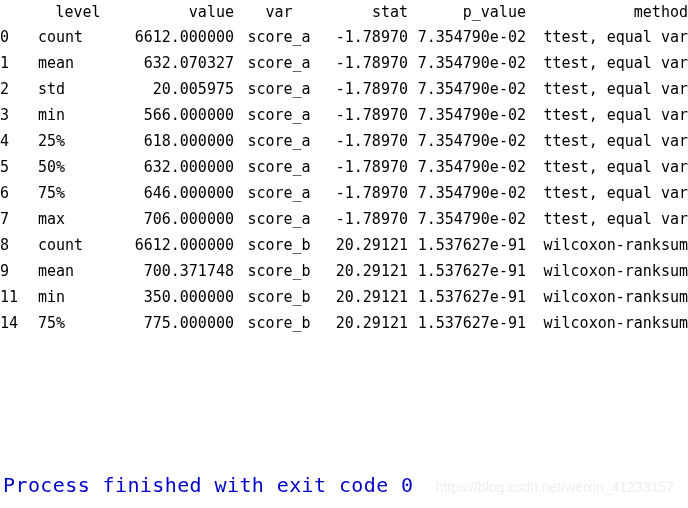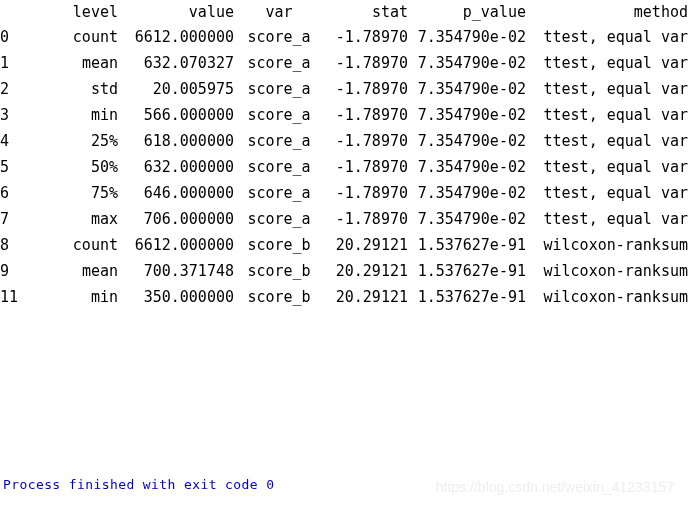--- a/index.html
+++ b/index.html
@@ -35,37 +35,37 @@
     margin: 0;
     height: 26px;
     line-height: 26px;
     font-weight: normal;
     white-space: pre;
     vertical-align: middle;
   }
 
   
   .col-index  { width: 38px;  text-align: left;  padding-left: 4px; }
-  .col-level  { width: 80px;  text-align: right; }
+  .col-level  { width: 80px;  }
   .col-value  { width: 116px; text-align: right; }
   .col-var    { width: 90px;  text-align: center; }
   .col-stat   { width: 84px;  text-align: right; }
   .col-pvalue { width: 118px; text-align: right; }
   .col-method { width: 162px; text-align: right; }
 
   .df-table thead th { height: 24px; line-height: 24px; }
 
   .pad-r { padding-right: 15px; }
 
   #process-line {
     position: absolute;
     left: 3px;
     top: 474px;
     font-family: "DejaVu Sans Mono", "Liberation Mono", monospace;
-    font-size: 13px;
+    font-size: 20px;
     line-height: 22px;
     letter-spacing: 0.4px;
     white-space: pre;
   }
 
   #watermark {
     position: absolute;
     right: 14px;
     top: 478px;
     font-family: "Liberation Sans", sans-serif;
@@ -185,19 +185,28 @@
         </tr>
         <tr>
           <td class="col-index">11</td>
           <td class="col-level pad-r">min</td>
           <td class="col-value pad-r">350.000000</td>
           <td class="col-var pad-r">score_b</td>
           <td class="col-stat pad-r">20.29121</td>
           <td class="col-pvalue pad-r">1.537627e-91</td>
           <td class="col-method pad-r">wilcoxon-ranksum</td>
         </tr>
+        <tr>
+          <td class="col-index">14</td>
+          <td class="col-level pad-r">75%</td>
+          <td class="col-value pad-r">775.000000</td>
+          <td class="col-var pad-r">score_b</td>
+          <td class="col-stat pad-r">20.29121</td>
+          <td class="col-pvalue pad-r">1.537627e-91</td>
+          <td class="col-method pad-r">wilcoxon-ranksum</td>
+        </tr>
       </tbody>
   </table>
 </div>
 
 <div id="process-line" style="color: rgb(0, 0, 204);">Process finished with exit code 0</div>
 
 <div id="watermark" style="color: rgb(238, 238, 238);">https://blog.csdn.net/weixin_41233157</div>
 
 </body></html>

